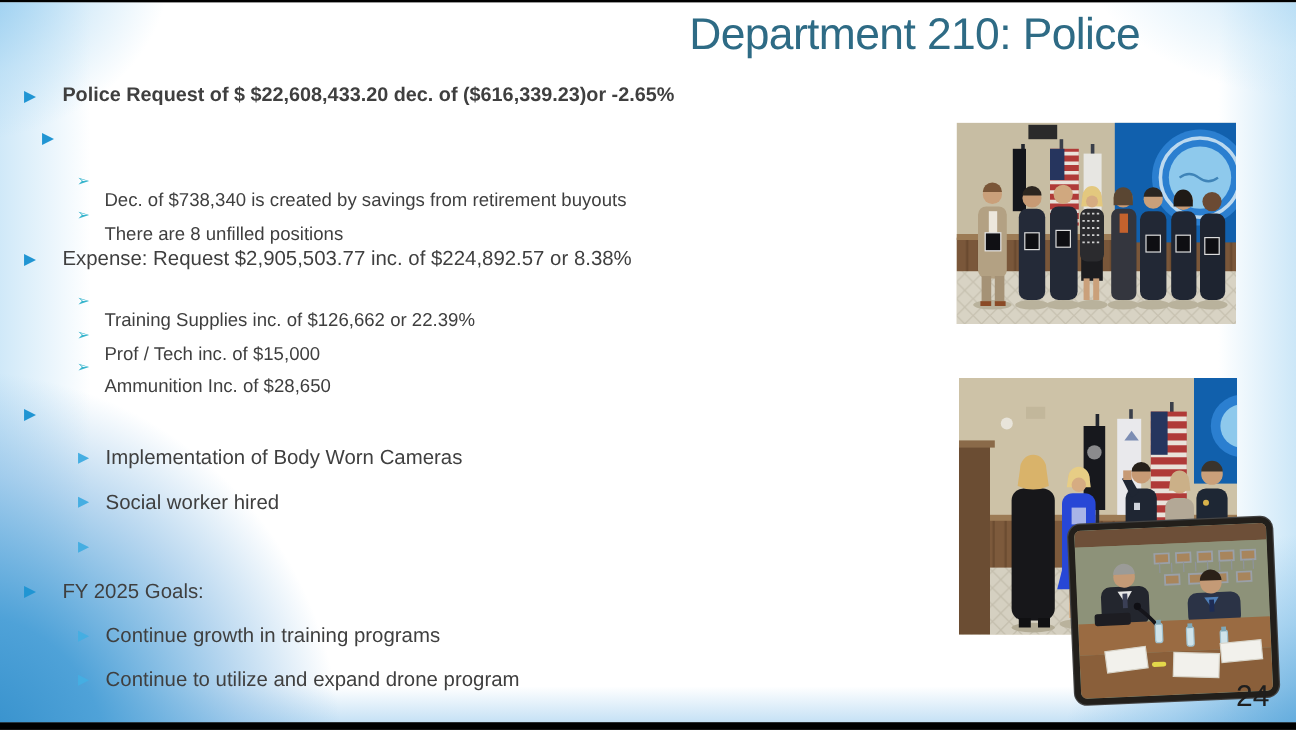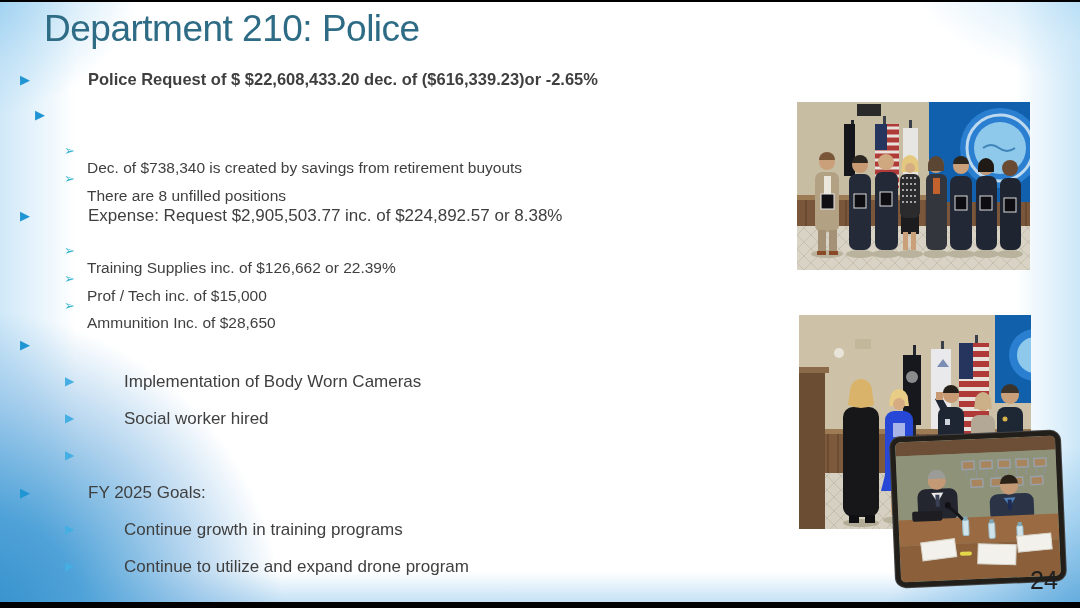--- a/index.html
+++ b/index.html
@@ -8,30 +8,30 @@
   .slide{position:absolute;left:0;top:2px;width:1080px;height:600px;
     background:
       radial-gradient(420px 430px at -30px 630px, #2f8cc9 0%, #4fa2d8 28%, rgba(122,180,226,.55) 55%, rgba(255,255,255,0) 75%),
       radial-gradient(320px 270px at 1115px 635px, rgba(62,150,210,.92) 0%, rgba(120,185,230,.5) 45%, rgba(255,255,255,0) 72%),
       radial-gradient(260px 210px at -40px -30px, rgba(120,190,235,.8) 0%, rgba(170,215,243,.45) 45%, rgba(255,255,255,0) 70%),
       radial-gradient(300px 170px at 1120px -40px, rgba(150,205,240,.7) 0%, rgba(200,230,248,.4) 50%, rgba(255,255,255,0) 72%),
       linear-gradient(to right, rgba(150,205,240,.45) 0%, rgba(255,255,255,0) 7%),
       linear-gradient(to left, rgba(170,215,243,.6) 0%, rgba(255,255,255,0) 6%),
       linear-gradient(to top, rgba(140,195,235,.5) 0%, rgba(255,255,255,0) 5%),
       #ffffff;}
-  .title{position:absolute;left:0;top:6px;width:950px;text-align:left;
-         font-size:37px;letter-spacing:-.5px;color:#2e6b85;margin-left:44px;}
+  .title{position:absolute;left:0;top:6px;width:950px;text-align:right;
+         font-size:37px;letter-spacing:-.5px;color:#2e6b85;}
   .b{position:absolute;display:flex;align-items:flex-start;color:#3f3f3f;}
   .b .mk{flex:0 0 auto;line-height:1;}
   .b .tx{white-space:pre;line-height:19px;}
   .l1  .mk{margin-left:20px;width:32px;font-size:13px;padding-top:3px;color:#2095d3;}
   .l1b .mk{margin-left:35px;width:27px;font-size:13px;padding-top:3px;color:#2095d3;}
   .chev .mk{margin-left:64px;width:23px;font-size:13px;padding-top:2px;color:#35b4cc;}
   .tri2 .mk{margin-left:65px;width:23px;font-size:12px;padding-top:3px;color:#45aee2;}
-  .l1 .tx,.l1b .tx,.tri2 .tx{font-size:17px;margin-left:36px;}
+  .l1 .tx,.l1b .tx,.tri2 .tx{font-size:17px;}
   .chev .tx{font-size:15.5px;margin-top:16px;}
   .bold .tx{font-weight:bold;font-size:16.5px;}
   .photo{position:absolute;overflow:hidden;}
   .photo svg{display:block;}
   #photo1{left:797px;top:100px;width:233px;height:168px;}
   #photo2{left:799px;top:313px;width:232px;height:214px;}
   .pip{position:absolute;left:893px;top:432px;width:160px;height:140px;
        border:5px solid #221f1b;border-radius:10px;overflow:hidden;
        transform:rotate(-2.5deg);background:#8d9279;box-shadow:0 0 0 1px #444;}
   .pagenum{position:absolute;left:1030px;top:564px;font-size:25px;color:#1f1f1f;}

